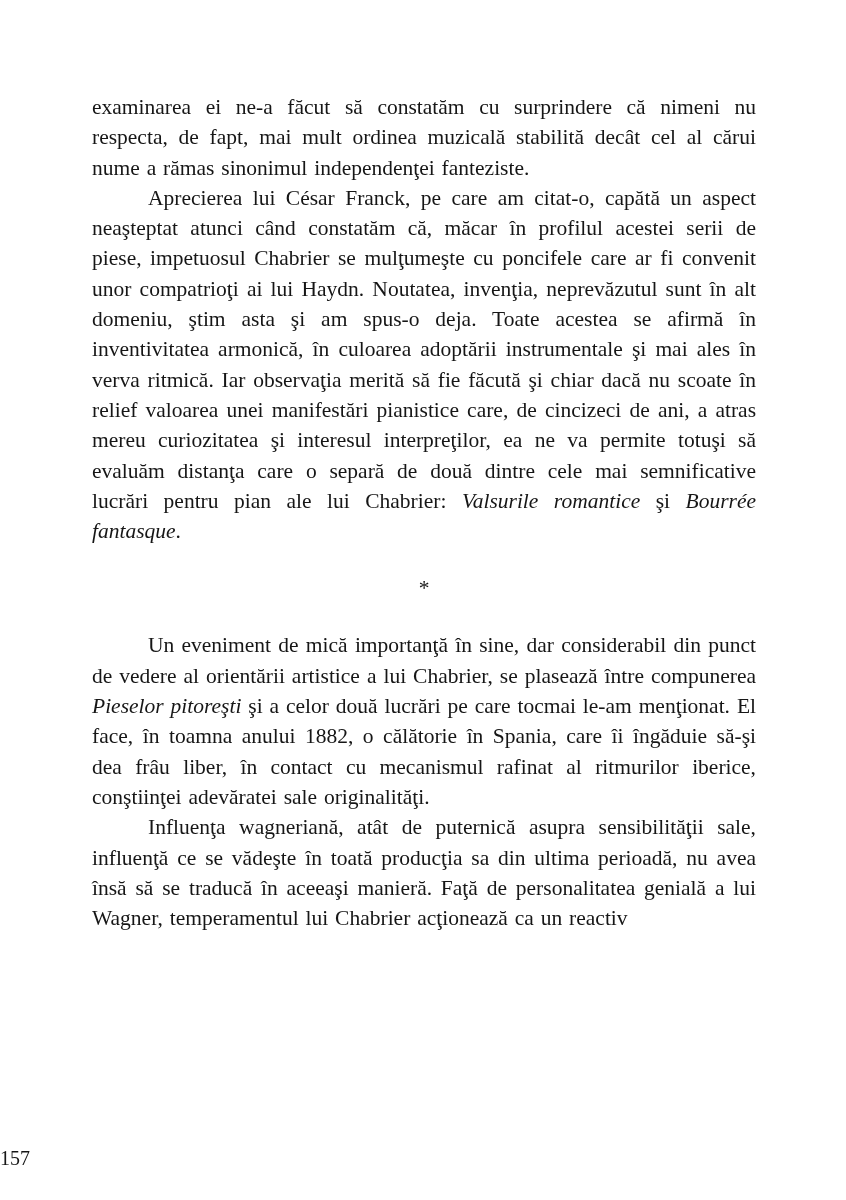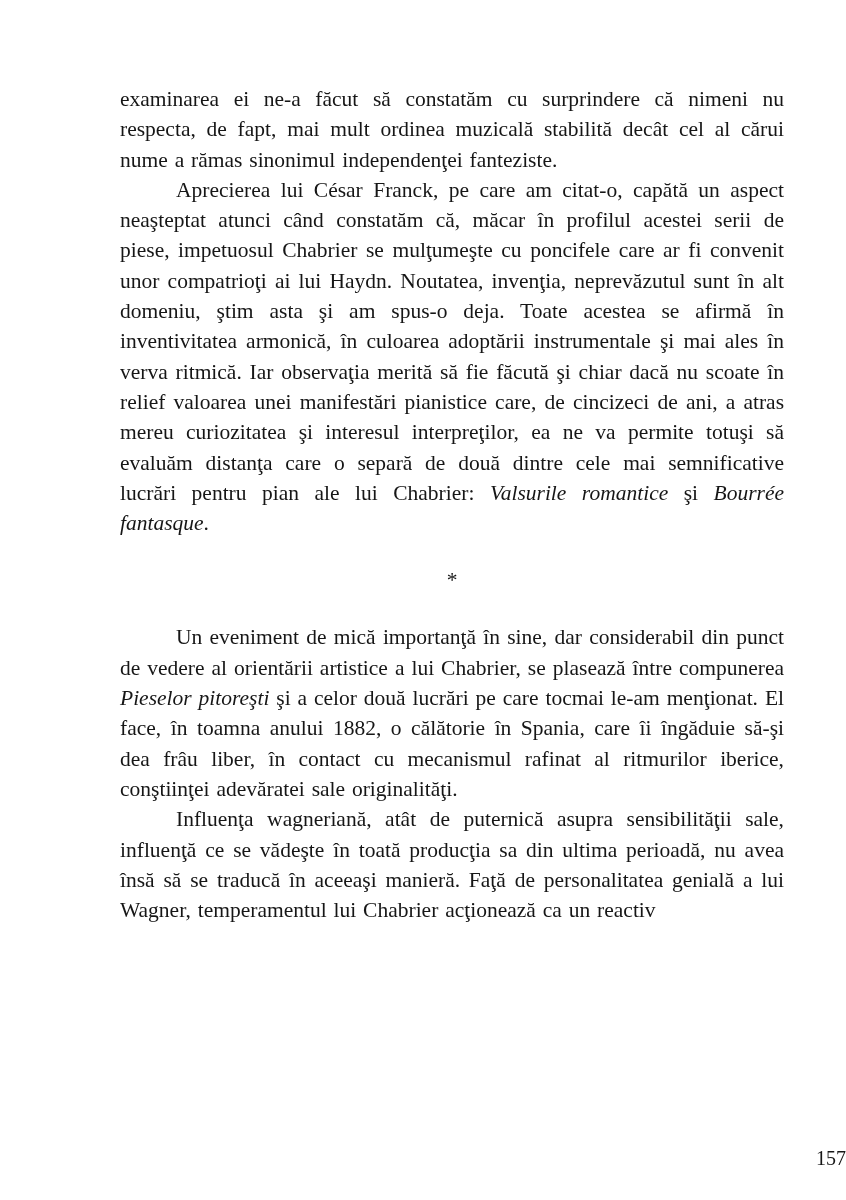--- a/index.html
+++ b/index.html
@@ -12,23 +12,22 @@
     width: 846px;
     height: 1200px;
     background: #ffffff;
     font-family: "Liberation Serif", "DejaVu Serif", serif;
     color: #161616;
     overflow: hidden;
   }
   .text-block {
     position: absolute;
     left: 92px;
-    top: 84px;
+    top: 92px;
     width: 664px;
-    margin-left: 28px;
   }
   .para {
     margin: 0;
     font-size: 21.5px;
     line-height: 30.3px;
     text-align: justify;
     word-spacing: 1.5px;
   }
   .para.indent {
     text-indent: 56px;
@@ -40,21 +39,21 @@
     font-size: 21.5px;
     line-height: 30px;
     margin: 27px 0 27px 0;
     color: #161616;
   }
   .page-number {
     position: absolute;
     left: 0;
     bottom: 30px;
     width: 100%;
-    text-align: right;
+    text-align: left;
     font-size: 20px;
     color: #161616;
   }
 </style>
 </head>
 <body>
 
 <div class="page">
   <div class="text-block">
 

